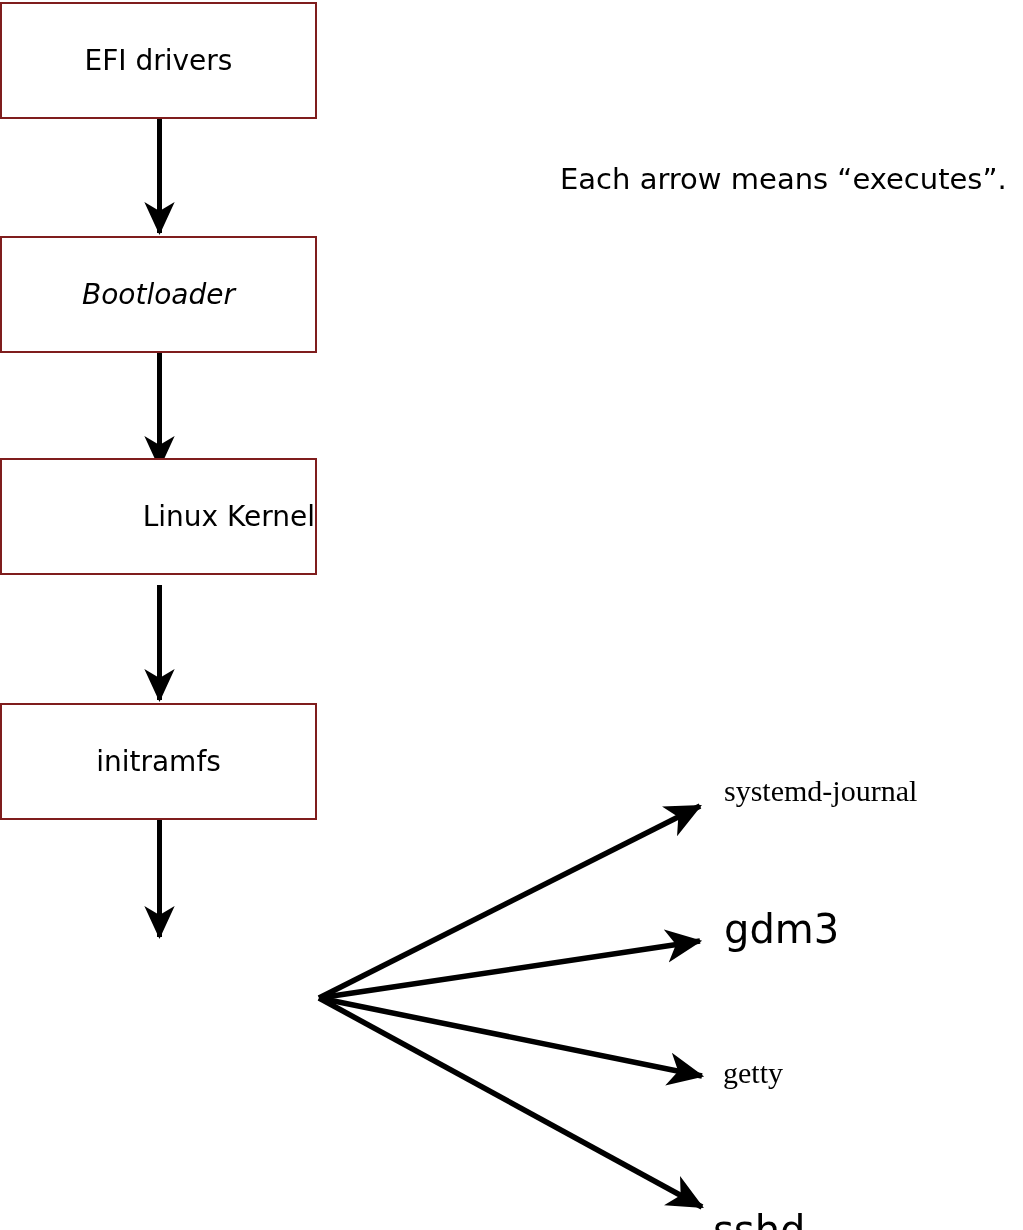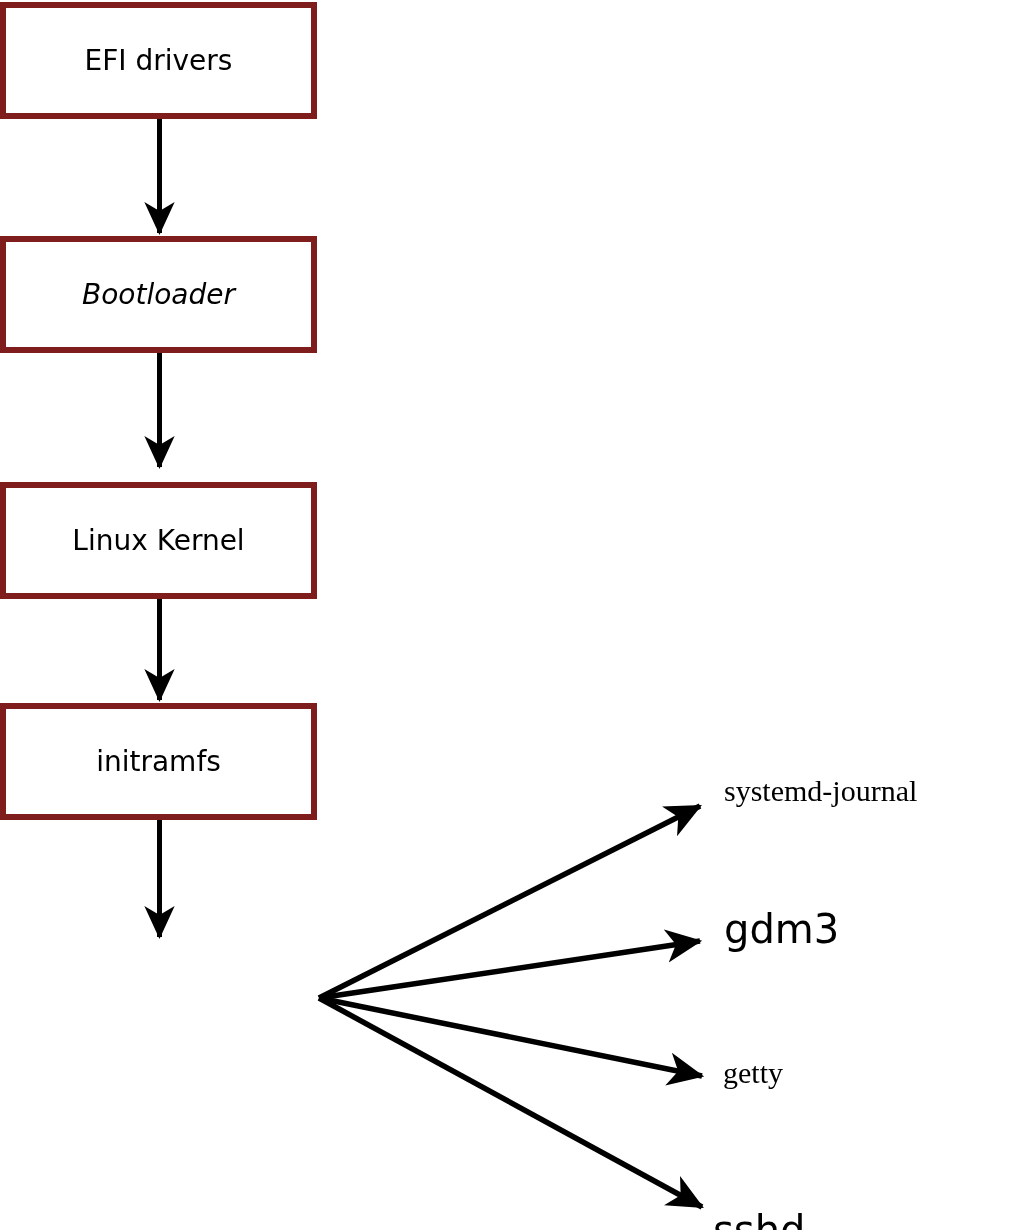--- a/index.html
+++ b/index.html
@@ -22,32 +22,32 @@
     top: 0;
     width: 1023px;
     height: 1230px;
   }
   .box {
     position: absolute;
     left: 0;
     width: 317px;
     height: 117px;
     box-sizing: border-box;
-    border: 6px solid #7f1d1d;
+    border: 2px solid #7f1d1d;
     background: #ffffff;
     display: flex;
     align-items: center;
     justify-content: center;
     font-size: 28px;
     line-height: 1;
     white-space: nowrap;
   }
   .box-efi        { top: 2px; }
   .box-bootloader { top: 236px; font-style: italic; }
-  .box-kernel     { top: 482px; }
+  .box-kernel     { top: 458px; justify-content: flex-end; }
   .box-initramfs  { top: 703px; }
   .box-systemd    { top: 940px; }
   .proc {
     position: absolute;
     transform: translateY(-50%);
     line-height: 1;
     white-space: nowrap;
   }
   .proc-mono {
     font-family: Liberation Serif, serif;
@@ -104,14 +104,15 @@
   </div>
   <div class="box box-initramfs">
     <span>initramfs</span>
   </div>
 
   <div class="proc proc-mono proc-journal">systemd-journal</div>
   <div class="proc proc-sans proc-gdm3">gdm3</div>
   <div class="proc proc-mono proc-getty">getty</div>
   <div class="proc proc-sans proc-sshd">sshd</div>
 
+  <div class="note">Each arrow means “executes”.</div>
 
 </div>
 
 </body></html>

